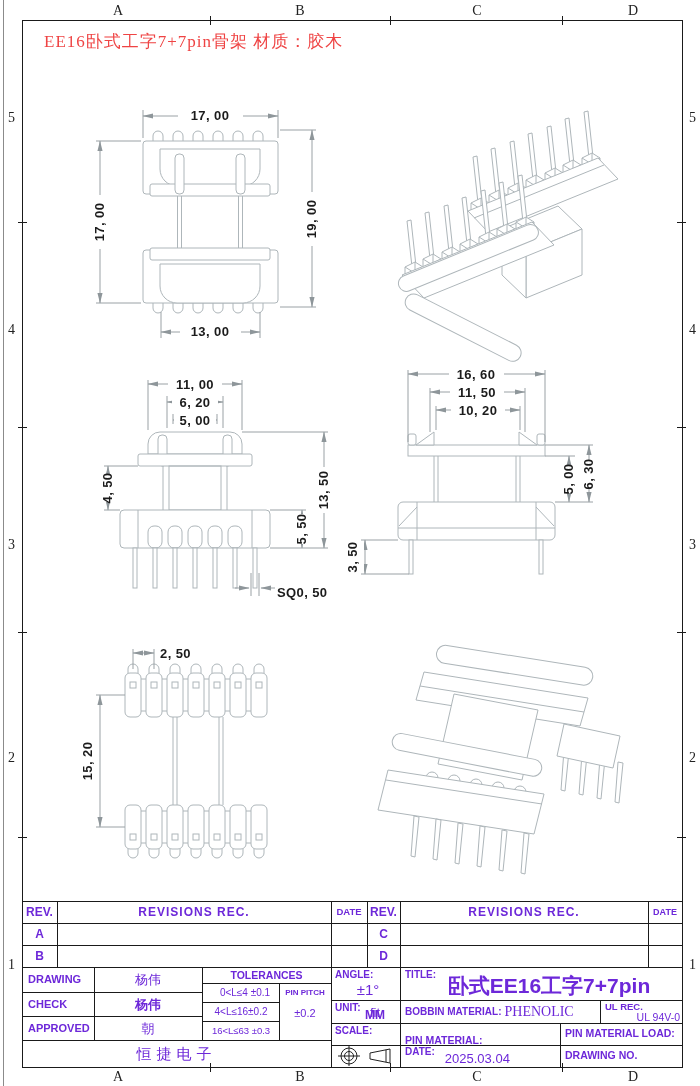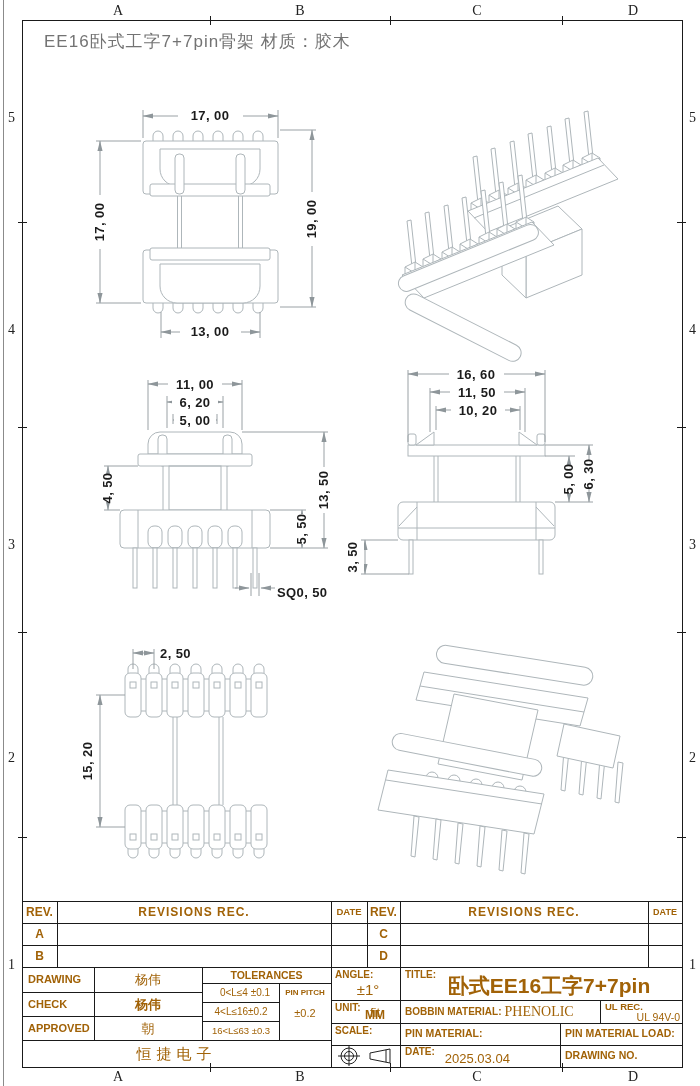--- a/index.html
+++ b/index.html
@@ -3,26 +3,26 @@
 <meta charset="utf-8">
 <style>
   html,body{margin:0;padding:0;background:#fff;}
   #sheet{position:relative;width:700px;height:1086px;background:#fff;overflow:hidden;
          font-family:"Liberation Sans",sans-serif;}
   .ln{position:absolute;background:#1a1a1a;}
   .gray-ln{position:absolute;background:#8b8b8b;}
   .zone{position:absolute;display:flex;align-items:center;justify-content:center;
         font-family:"Liberation Serif",serif;font-size:14px;color:#222;}
   .tb{position:absolute;display:flex;align-items:center;justify-content:center;
-      color:#a16207;white-space:nowrap;line-height:1;}
+      color:#6d28d9;white-space:nowrap;line-height:1;}
   .tb.left{justify-content:flex-start;}
   .tb.top{align-items:flex-start;}
   .b{font-weight:bold;}
-  .sheet-title{position:absolute;left:44px;top:30px;font-family:Liberation Sans, sans-serif;
-       font-size:17px;color:#737373;letter-spacing:1px;}
+  .sheet-title{position:absolute;left:44px;top:30px;font-family:Liberation Serif, serif;
+       font-size:17px;color:#ef4444;letter-spacing:1px;}
   svg{position:absolute;overflow:visible;}
   .p{fill:none;stroke:#aeb6ba;stroke-width:1;}
   .pf{fill:#ffffff;stroke:#aeb6ba;stroke-width:1;}
   .d{fill:none;stroke:#9aa1a5;stroke-width:1;}
   .dm{marker-start:url(#arr);marker-end:url(#arr);}
   .me{marker-end:url(#arr);}
   .wg{fill:#ffffff;stroke:none;}
   text.dt{font-family:"Liberation Sans",sans-serif;font-size:13px;font-weight:bold;
           fill:#1b1b1b;letter-spacing:0.4px;}
   .sym{stroke:#222;fill:none;stroke-width:1;}
@@ -418,21 +418,21 @@
   </svg>
 
   <div class="tb b left top" style="left:405px;top:970px;width:60px;height:12px;font-size:10px;">TITLE:</div>
   <div class="tb b" style="left:420px;top:971px;width:258px;height:28px;font-size:21px;">卧式EE16工字7+7pin</div>
   <div class="tb" style="left:405px;top:1000px;width:193px;height:23px;justify-content:flex-start;">
     <span class="b" style="font-size:10px;">BOBBIN MATERIAL:</span>
     <span style="font-size:14px;font-family:'Liberation Serif',serif;margin-left:3px;">PHENOLIC</span>
   </div>
   <div class="tb b left top" style="left:605px;top:1002px;width:75px;height:11px;font-size:9.5px;">UL REC.</div>
   <div class="tb" style="left:605px;top:1012px;width:75px;height:11px;font-size:10.5px;justify-content:flex-end;">UL 94V-0</div>
-  <div class="tb b left" style="left:405px;top:1025px;width:150px;height:18px;font-size:10.5px;align-items:flex-start;padding-top:3px;">PIN MATERIAL:</div>
+  <div class="tb b left" style="left:405px;top:1025px;width:150px;height:18px;font-size:10.5px;align-items:flex-start;padding-top:10px;">PIN MATERIAL:</div>
   <div class="tb b left" style="left:565px;top:1025px;width:115px;height:18px;font-size:10.5px;align-items:flex-start;padding-top:3px;">PIN MATERIAL LOAD:</div>
   <div class="tb" style="left:405px;top:1047px;width:155px;height:18px;justify-content:flex-start;">
     <span class="b" style="font-size:10px;align-self:flex-start;">DATE:</span>
     <span style="font-size:13px;margin-left:10px;margin-top:4px;">2025.03.04</span>
   </div>
   <div class="tb b left" style="left:565px;top:1047px;width:115px;height:18px;font-size:10.5px;align-items:flex-start;padding-top:3px;">DRAWING NO.</div>
 
 </div>
 
 </body></html>

